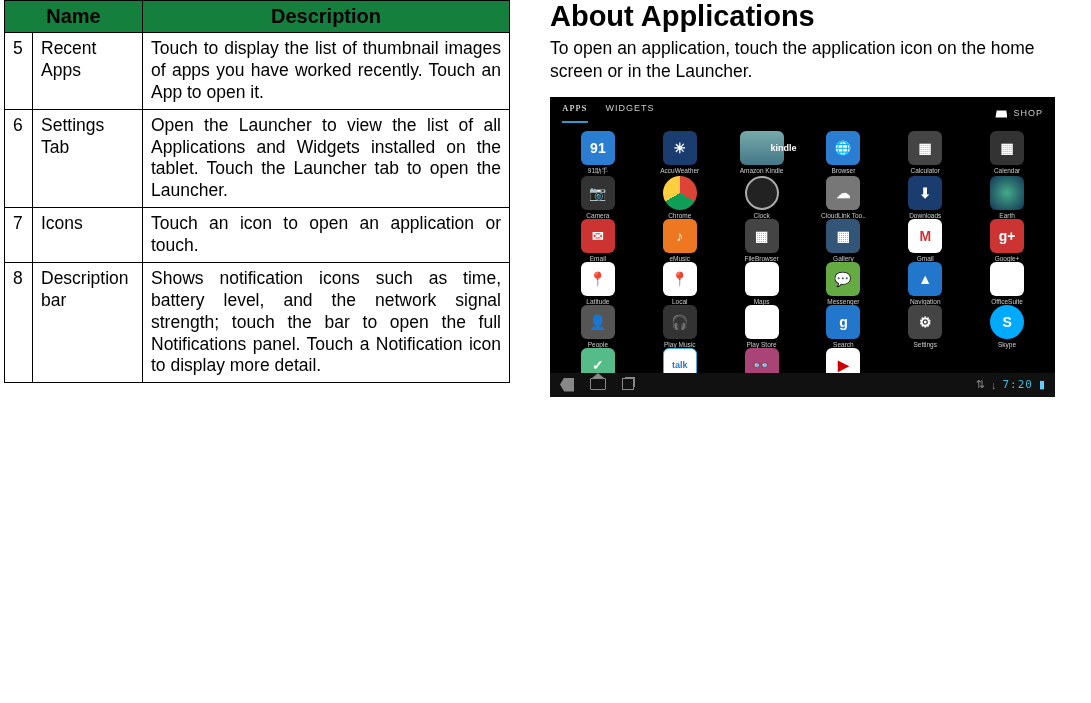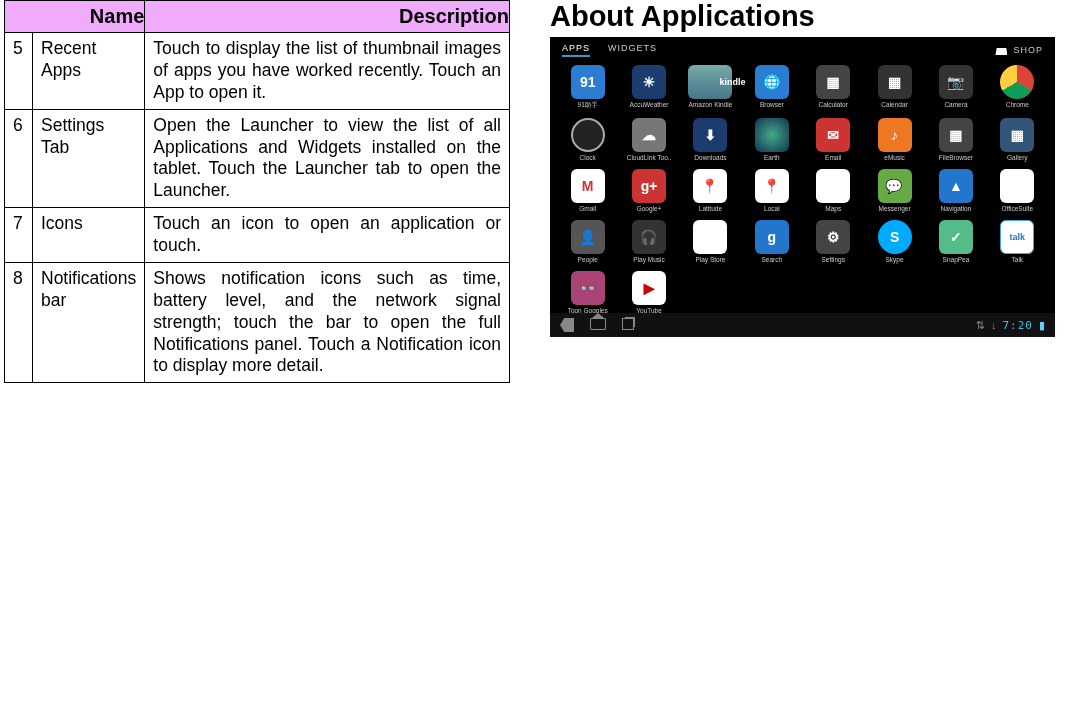--- a/index.html
+++ b/index.html
@@ -25,24 +25,24 @@
       width: 100%;
     }
     th, td {
       border: 1px solid #000;
       padding: 5px 8px;
       vertical-align: top;
       font-size: 17.5px;
       line-height: 1.25;
     }
     th {
-      background: #f0abfc;
+      background: #15803d;
       font-family: 'Arial Narrow', Arial, sans-serif;
       font-weight: bold;
-      text-align: right;
+      text-align: center;
       font-size: 20px;
       padding: 3px 0;
     }
     td.num { width: 28px; }
     td.name { width: 110px; }
     td.desc { text-align: justify; }
     h1 {
       font-family: Arial, sans-serif;
       font-weight: bold;
       font-size: 29px;
@@ -68,27 +68,27 @@
     .ss-top {
       display: flex;
       align-items: center;
       justify-content: space-between;
       padding: 6px 12px 4px;
       color: #ccc;
       font-size: 9px;
       letter-spacing: 1px;
     }
     .ss-tabs { display: flex; gap: 18px; }
-    .ss-tab-active { color: #fff; border-bottom: 2px solid #39c; padding-bottom: 2px; }
+    .ss-tab-active { color: #fff; border-bottom: 2px solid #39c; padding-bottom: 8px; font-family: Liberation Serif, serif; }
     .ss-shop { display: flex; align-items: center; gap: 6px; }
     .shop-icon { width: 12px; height: 10px; background: #fff; clip-path: polygon(10% 30%, 90% 30%, 100% 100%, 0 100%); position: relative; }
     .grid {
       display: grid;
-      grid-template-columns: repeat(8, 1fr);
-      gap: 8px 2px;
+      grid-template-columns: repeat(6, 1fr);
+      gap: 0 2px;
       padding: 4px 8px 0;
     }
     .app {
       display: flex;
       flex-direction: column;
       align-items: center;
       color: #ccc;
       font-size: 6.5px;
       text-align: center;
       gap: 2px;
@@ -191,29 +191,30 @@
         <td class="name">Settings Tab</td>
         <td class="desc">Open the Launcher to view the list of all Applications and Widgets installed on the tablet. Touch the Launcher tab to open the Launcher.</td>
       </tr>
       <tr>
         <td class="num">7</td>
         <td class="name">Icons</td>
         <td class="desc">Touch an icon to open an application or touch.</td>
       </tr>
       <tr>
         <td class="num">8</td>
-        <td class="name">Notifications bar</td>
+        <td class="name">Description bar</td>
         <td class="desc">Shows notification icons such as time, battery level, and the network signal strength; touch the bar to open the full Notifications panel. Touch a Notification icon to display more detail.</td>
       </tr>
     </tbody>
   </table>
 </div>
 
 <div class="right-col">
   <h1>About Applications</h1>
+  <p class="intro">To open an application, touch the application icon on the home screen or in the Launcher.</p>
 
   <div class="screenshot">
     <div class="ss-top">
       <div class="ss-tabs">
         <span class="ss-tab-active">APPS</span>
         <span>WIDGETS</span>
       </div>
       <div class="ss-shop">
         <span class="shop-icon"></span>
         <span>SHOP</span>

